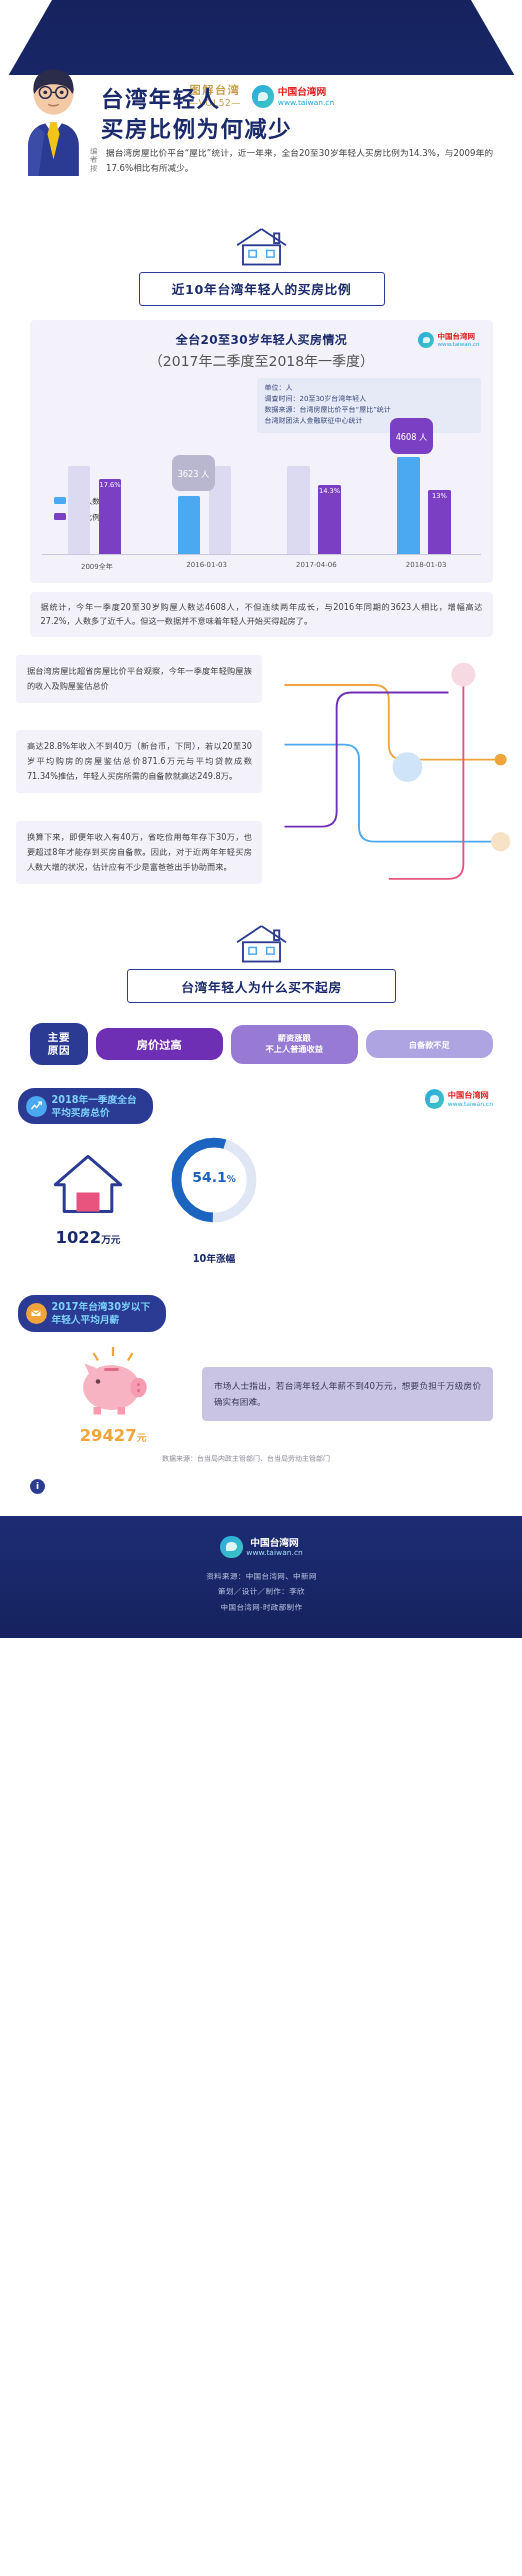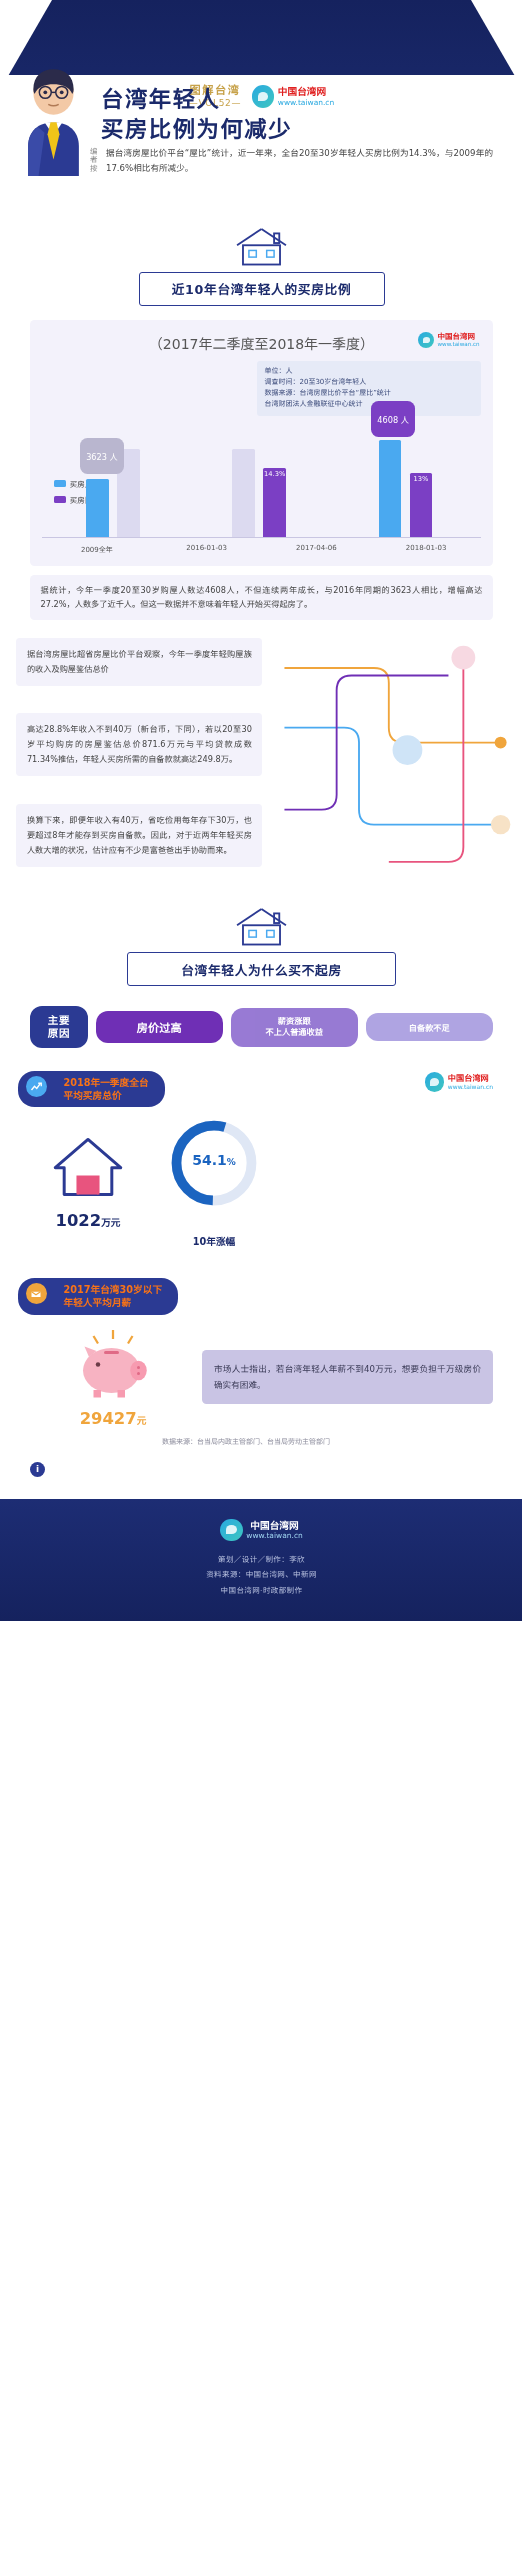--- a/index.html
+++ b/index.html
@@ -322,24 +322,24 @@
   }
   .reason-pill.p1 { background: #6f2fb5; font-size: 11.2px; }
   .reason-pill.p2 { background: #8f6fd0; font-size: 8.2px; opacity: .92; }
   .reason-pill.p3 { background: #a79bdf; font-size: 8.2px; opacity: .9; }
 
   
   .stat-sec { margin-top: 22.4px; position: relative; }
   .stat-head {
     margin-left: 18px;
     display: inline-flex;
-    align-items: flex-start;
-    gap: 17px;
+    align-items: center;
+    gap: 5px;
     background: #2b3a93;
-    color: #f97316;
+    color: #7dd3fc;
     border-radius: 16.4px 16.4px 16.4px 16.4px;
     padding: 5.2px 16.4px 5.2px 7.5px;
   }
   .stat-head .bubble-icon {
     width: 21px; height: 21px;
     border-radius: 50%;
     background: #4aa9f0;
     display: flex; align-items: center; justify-content: center;
   }
   .stat-head-text { line-height: 1.35; font-size: 9.7px; font-weight: bold; }
@@ -519,20 +519,21 @@
       <rect x="44" y="33" width="10" height="9" fill="none" stroke="#4aa9f0" stroke-width="2"></rect>
       <rect x="54" y="10" width="7" height="13" fill="none" stroke="#2b3a93" stroke-width="2.5"></rect>
     </svg>
     <div class="sec-title-box">
       <span>近10年台湾年轻人的买房比例</span>
     </div>
   </div>
 
   <div class="chart-card">
     <div class="chart-head">
+      <div class="chart-title">全台20至30岁年轻人买房情况</div>
       <div class="chart-sub">（2017年二季度至2018年一季度）</div>
     </div>
     <div class="chart-logo">
       <span class="logo-mark"></span>
       <span class="logo-text">
         <span class="logo-cn" style="display:block">中国台湾网</span>
         <span class="logo-en" style="display:block">www.taiwan.cn</span>
       </span>
     </div>
 
@@ -549,20 +550,26 @@
           <span class="sw blue"></span>
           <span>买房人数</span>
         </div>
         <div>
           <span class="sw purple"></span>
           <span>买房比例</span>
         </div>
       </div>
 
       <div class="groups">
+        <div class="group">
+          <div class="col count-bg" style="height:88px"></div>
+          <div class="col ratio" style="height:75px">
+            <span class="bar-label inv">17.6%</span>
+          </div>
+        </div>
         <div class="group">
           <div class="col count" style="height:58px"></div>
           <div class="col ratio-bg" style="height:88px"></div>
           <div class="bubble gray" style="left:6px; bottom:63px">3623 人</div>
         </div>
         <div class="group">
           <div class="col count-bg" style="height:88px"></div>
           <div class="col ratio" style="height:69px">
             <span class="bar-label inv">14.3%</span>
           </div>
@@ -718,20 +725,20 @@
 
   <div class="footer">
     <div class="logo-box">
       <span class="logo-mark"></span>
       <span class="logo-text">
         <span class="logo-cn" style="display:block">中国台湾网</span>
         <span class="logo-en" style="display:block">www.taiwan.cn</span>
       </span>
     </div>
     <div class="footer-credits">
+      <div>资料来源：中国台湾网、中新网</div>
       <div>策划／设计／制作：李欣</div>
-      <div>资料来源：中国台湾网、中新网</div>
       <div>中国台湾网·时政部制作</div>
     </div>
   </div>
 
 </div>
 
 
 </body></html>

